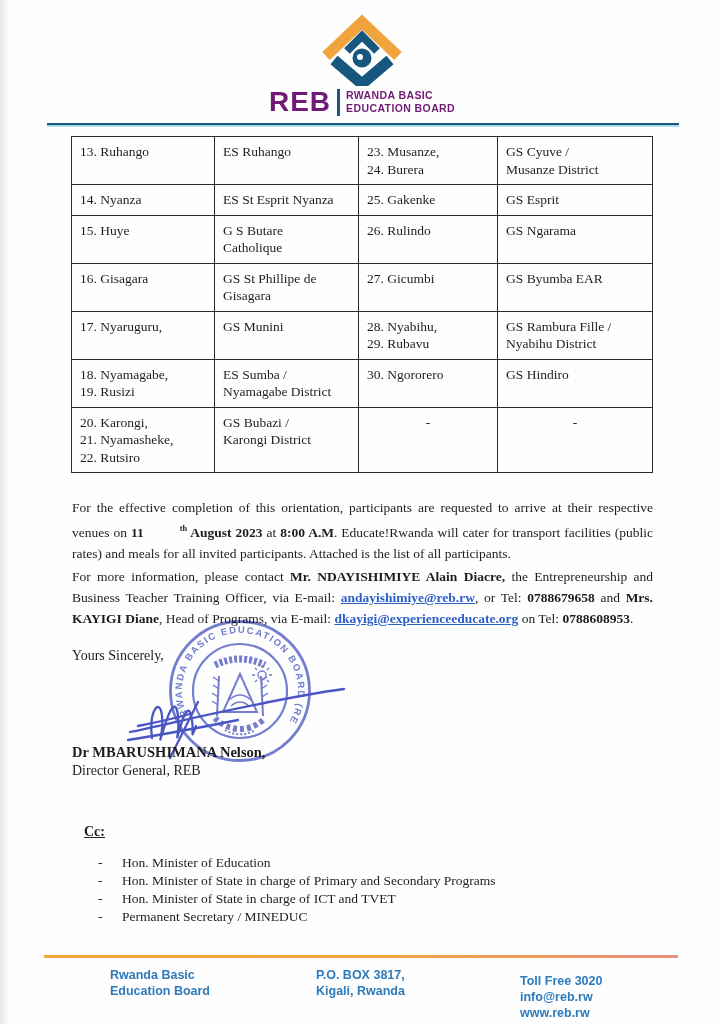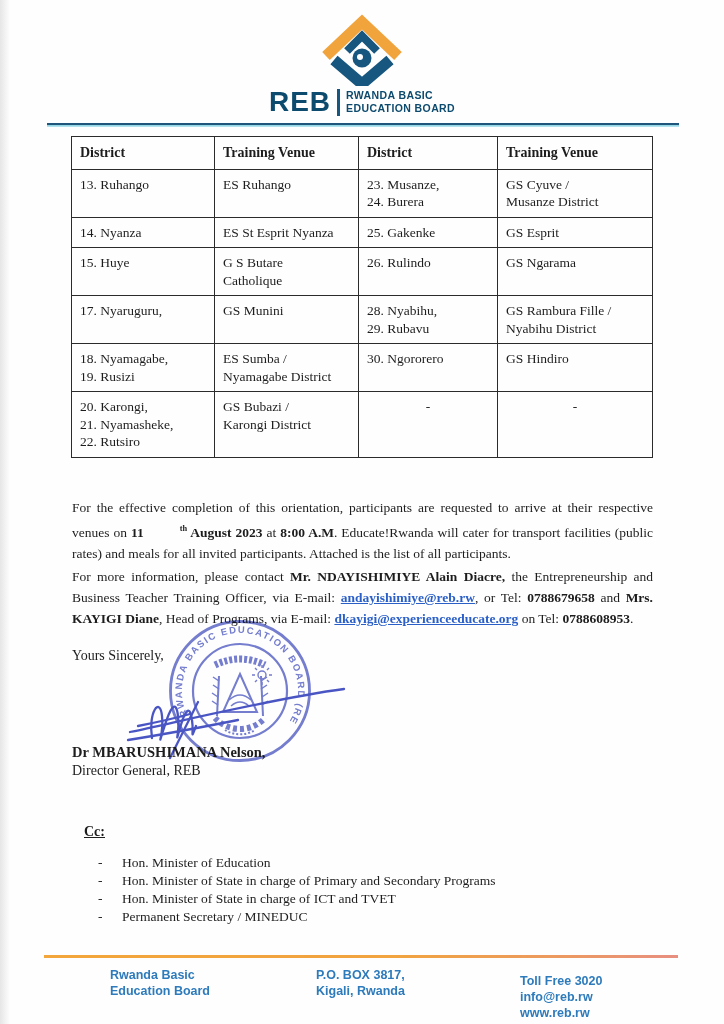--- a/index.html
+++ b/index.html
@@ -10,21 +10,21 @@
   .page::before{
     content:""; position:absolute; left:0; top:0; width:10px; height:100%;
     background:linear-gradient(90deg, rgba(120,120,120,.18), rgba(120,120,120,0));
     pointer-events:none;
   }
 
   
   .letterhead { position:absolute; top:12px; left:0; width:724px; text-align:center; }
   .logo-icon { display:block; margin:0 auto; }
   .wordmark { display:flex; justify-content:center; align-items:center; margin-top:2px;
-              font-family:"Liberation Sans", sans-serif; color:#0c4a6e; }
+              font-family:"Liberation Sans", sans-serif; color:#701a75; }
   .wordmark .abbr { font-size:28px; font-weight:800; letter-spacing:1px; line-height:1; }
   .wordmark .bar { width:3px; height:27px; background:#17567f; margin:0 6px; }
   .wordmark .sub { text-align:left; font-size:10.5px; font-weight:800; letter-spacing:.4px; line-height:1.22; }
 
   .top-rule { position:absolute; top:123px; left:47px; width:632px; height:4px;
     background:linear-gradient(180deg,#20567c 0%,#20567c 55%,#8ed4e4 55%,#bfe7f0 100%); }
 
   
   table.venues { position:absolute; top:136px; left:71px; width:581px;
     border-collapse:collapse; table-layout:fixed; }
@@ -93,46 +93,47 @@
   <div class="top-rule"></div>
 
   <table class="venues">
     <colgroup>
         <col style="width:143px">
         <col style="width:144px">
         <col style="width:139px">
         <col style="width:155px">
       </colgroup>
     <tbody>
-        <tr>
-      <th>District</th>
-      <th>Training Venue</th>
-      <th>District</th>
-      <th>Training Venue</th>
-    </tr>
     <tr>
       <td>13. Ruhango</td>
       <td>ES Ruhango</td>
       <td>23. Musanze,
 24. Burera</td>
       <td>GS Cyuve /
 Musanze District</td>
     </tr>
     <tr>
       <td>14. Nyanza</td>
       <td>ES St Esprit Nyanza</td>
       <td>25. Gakenke</td>
       <td>GS Esprit</td>
     </tr>
     <tr>
       <td>15. Huye</td>
       <td>G S Butare
 Catholique</td>
       <td>26. Rulindo</td>
       <td>GS Ngarama</td>
+    </tr>
+    <tr>
+      <td>16. Gisagara</td>
+      <td>GS St Phillipe de
+Gisagara</td>
+      <td>27. Gicumbi</td>
+      <td>GS Byumba EAR</td>
     </tr>
     <tr>
       <td>17. Nyaruguru,</td>
       <td>GS Munini</td>
       <td>28. Nyabihu,
 29. Rubavu</td>
       <td>GS Rambura Fille /
 Nyabihu District</td>
     </tr>
     <tr>

